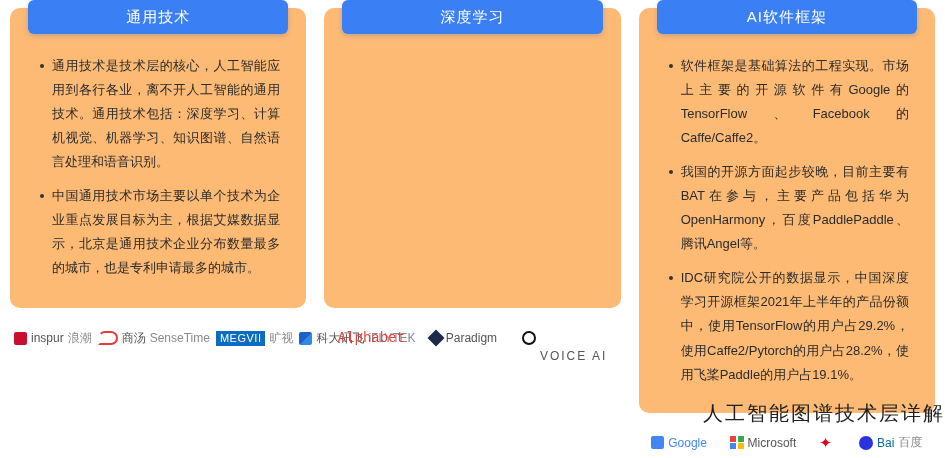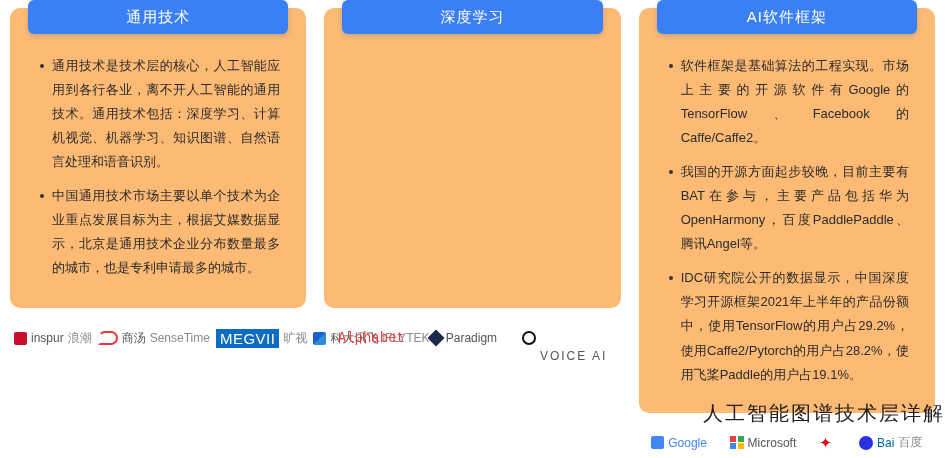--- a/index.html
+++ b/index.html
@@ -145,21 +145,21 @@
   }
   .sensetime-mark {
     width: 16px; height: 10px; flex: none;
     border: 2px solid #e8373d;
     border-radius: 8px 8px 8px 0;
     border-left-color: transparent;
   }
   .megvii-box {
     background: #0b6cc1;
     color: #fff;
-    font-size: 15px;
+    font-size: 11px;
     padding: 2px 4px;
     border-radius: 0;
     letter-spacing: 0.5px;
   }
   .iflytek-mark {
     width: 13px; height: 13px; flex: none;
     background: linear-gradient(135deg,#1a62c9 0%, #1a62c9 50%, #2f8ae0 50%, #2f8ae0 100%);
     border-radius: 2px;
   }
   .inspur-mark {

